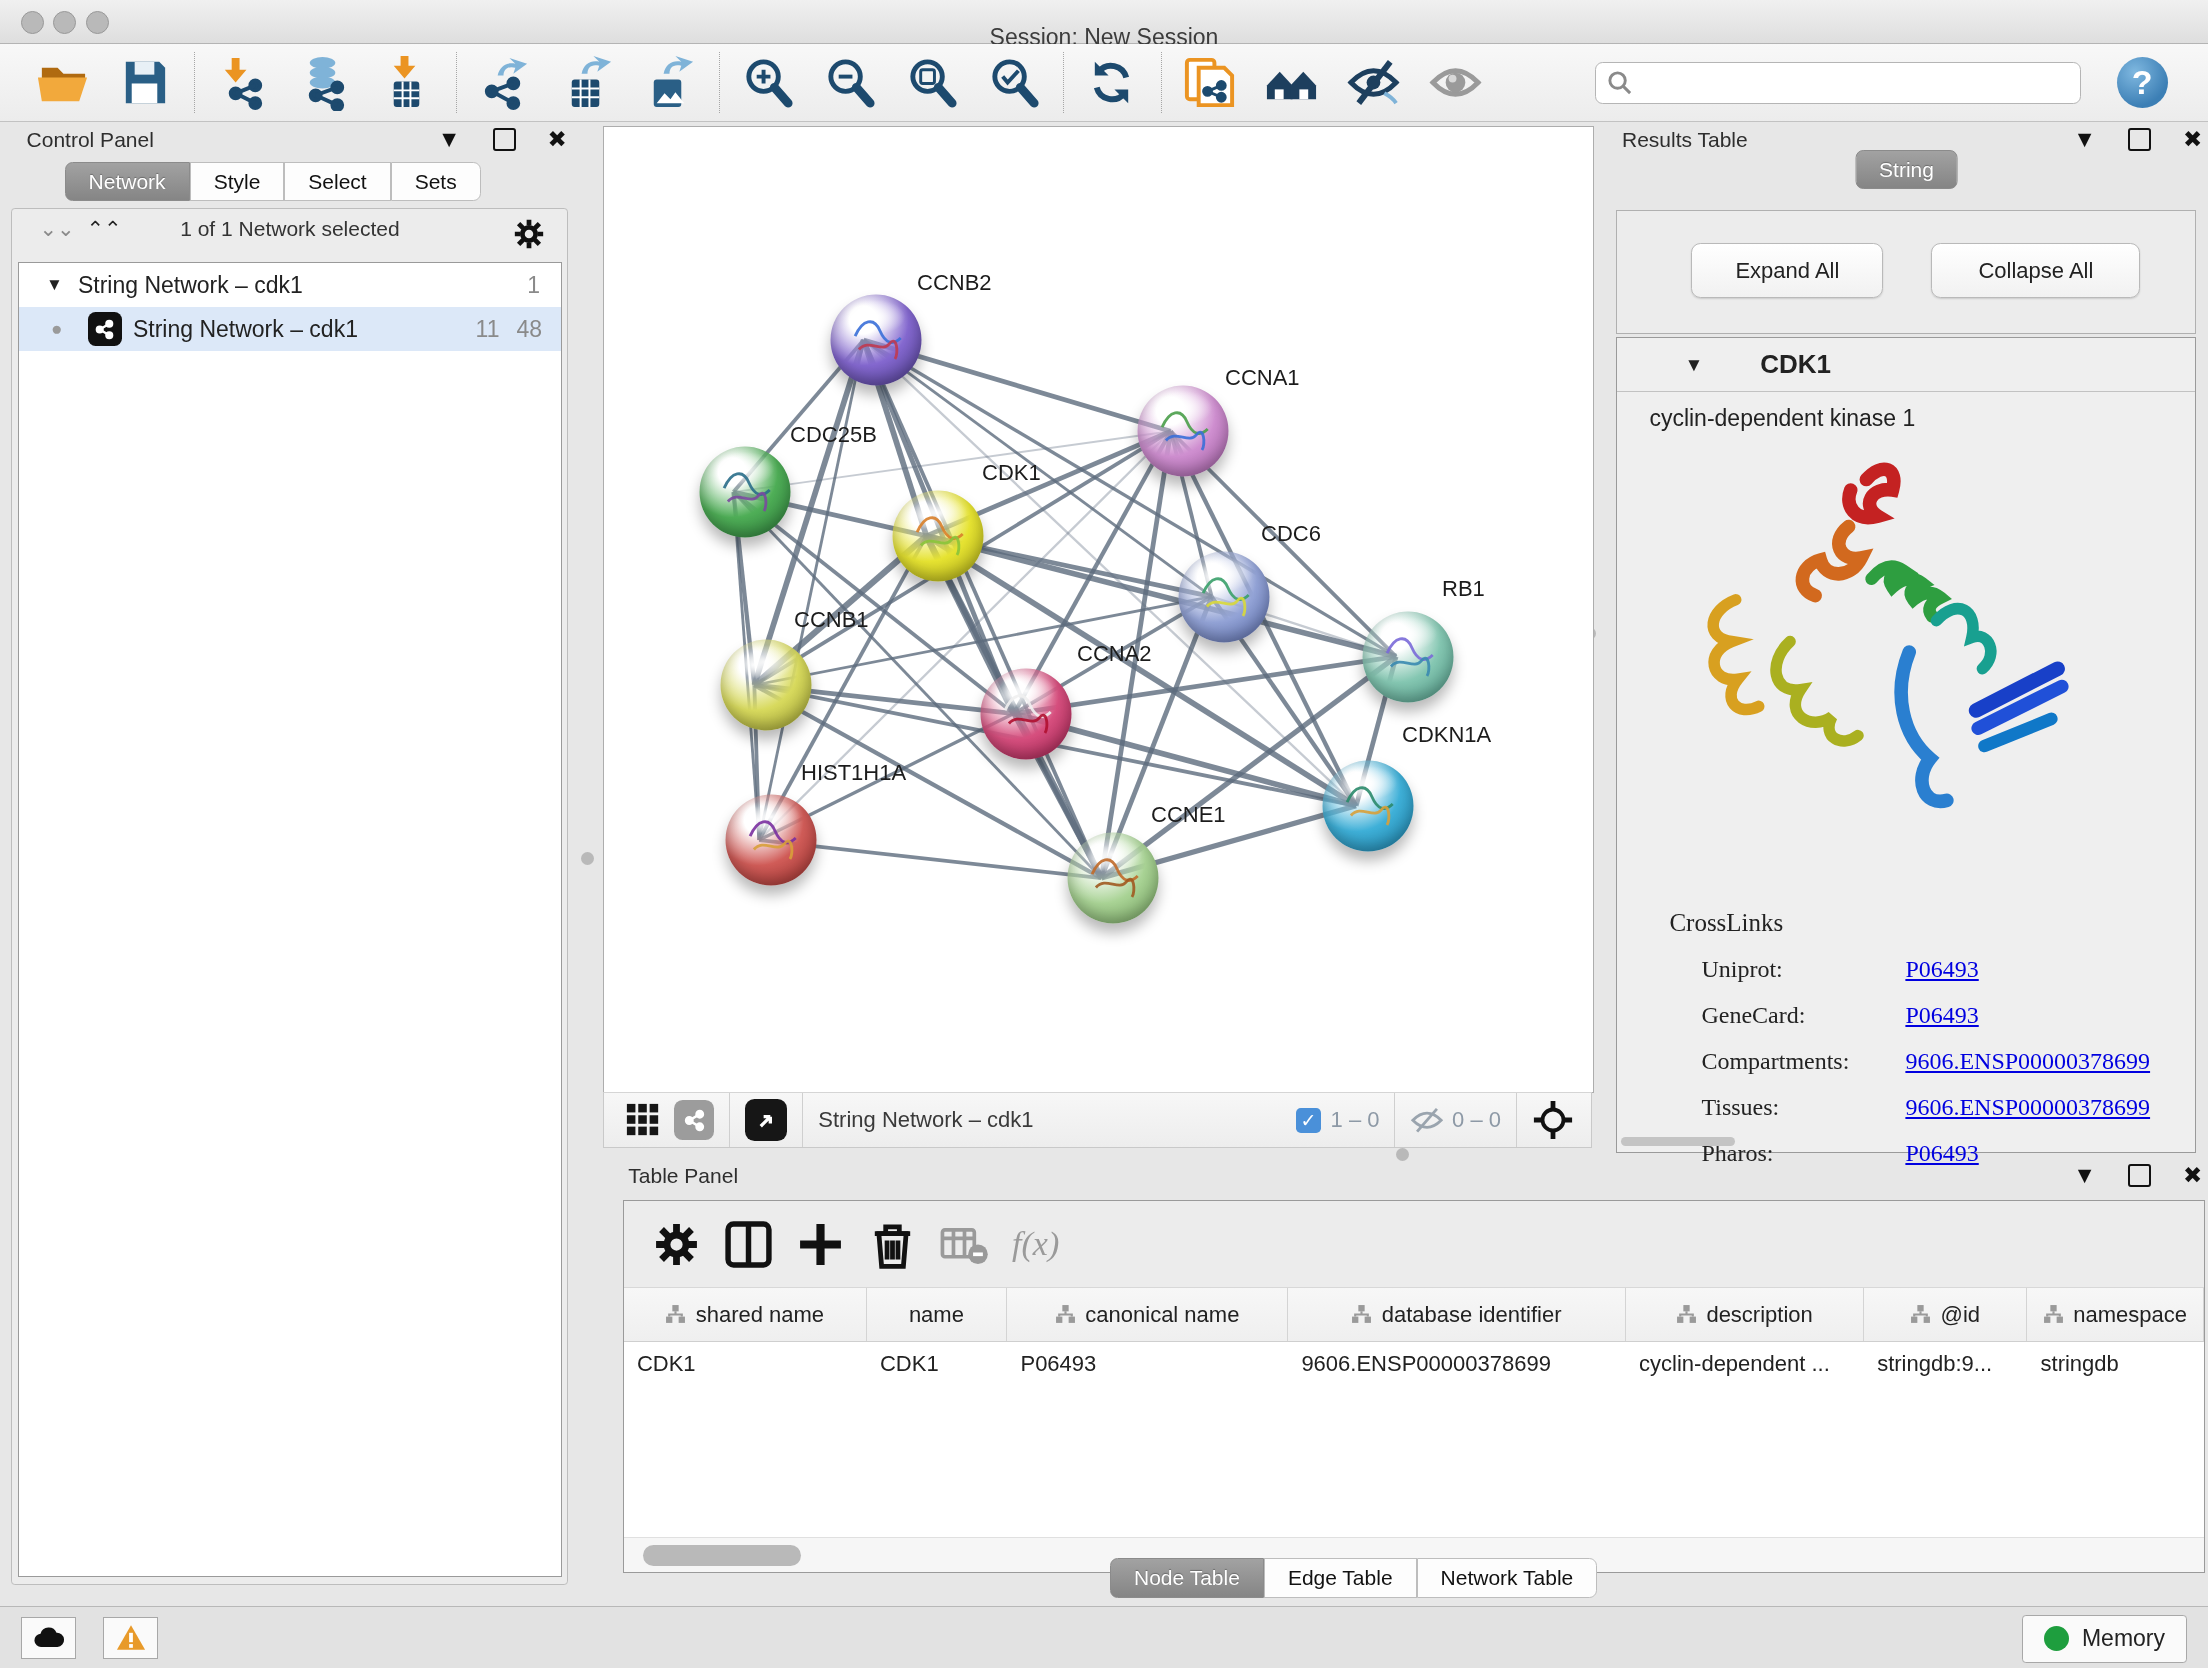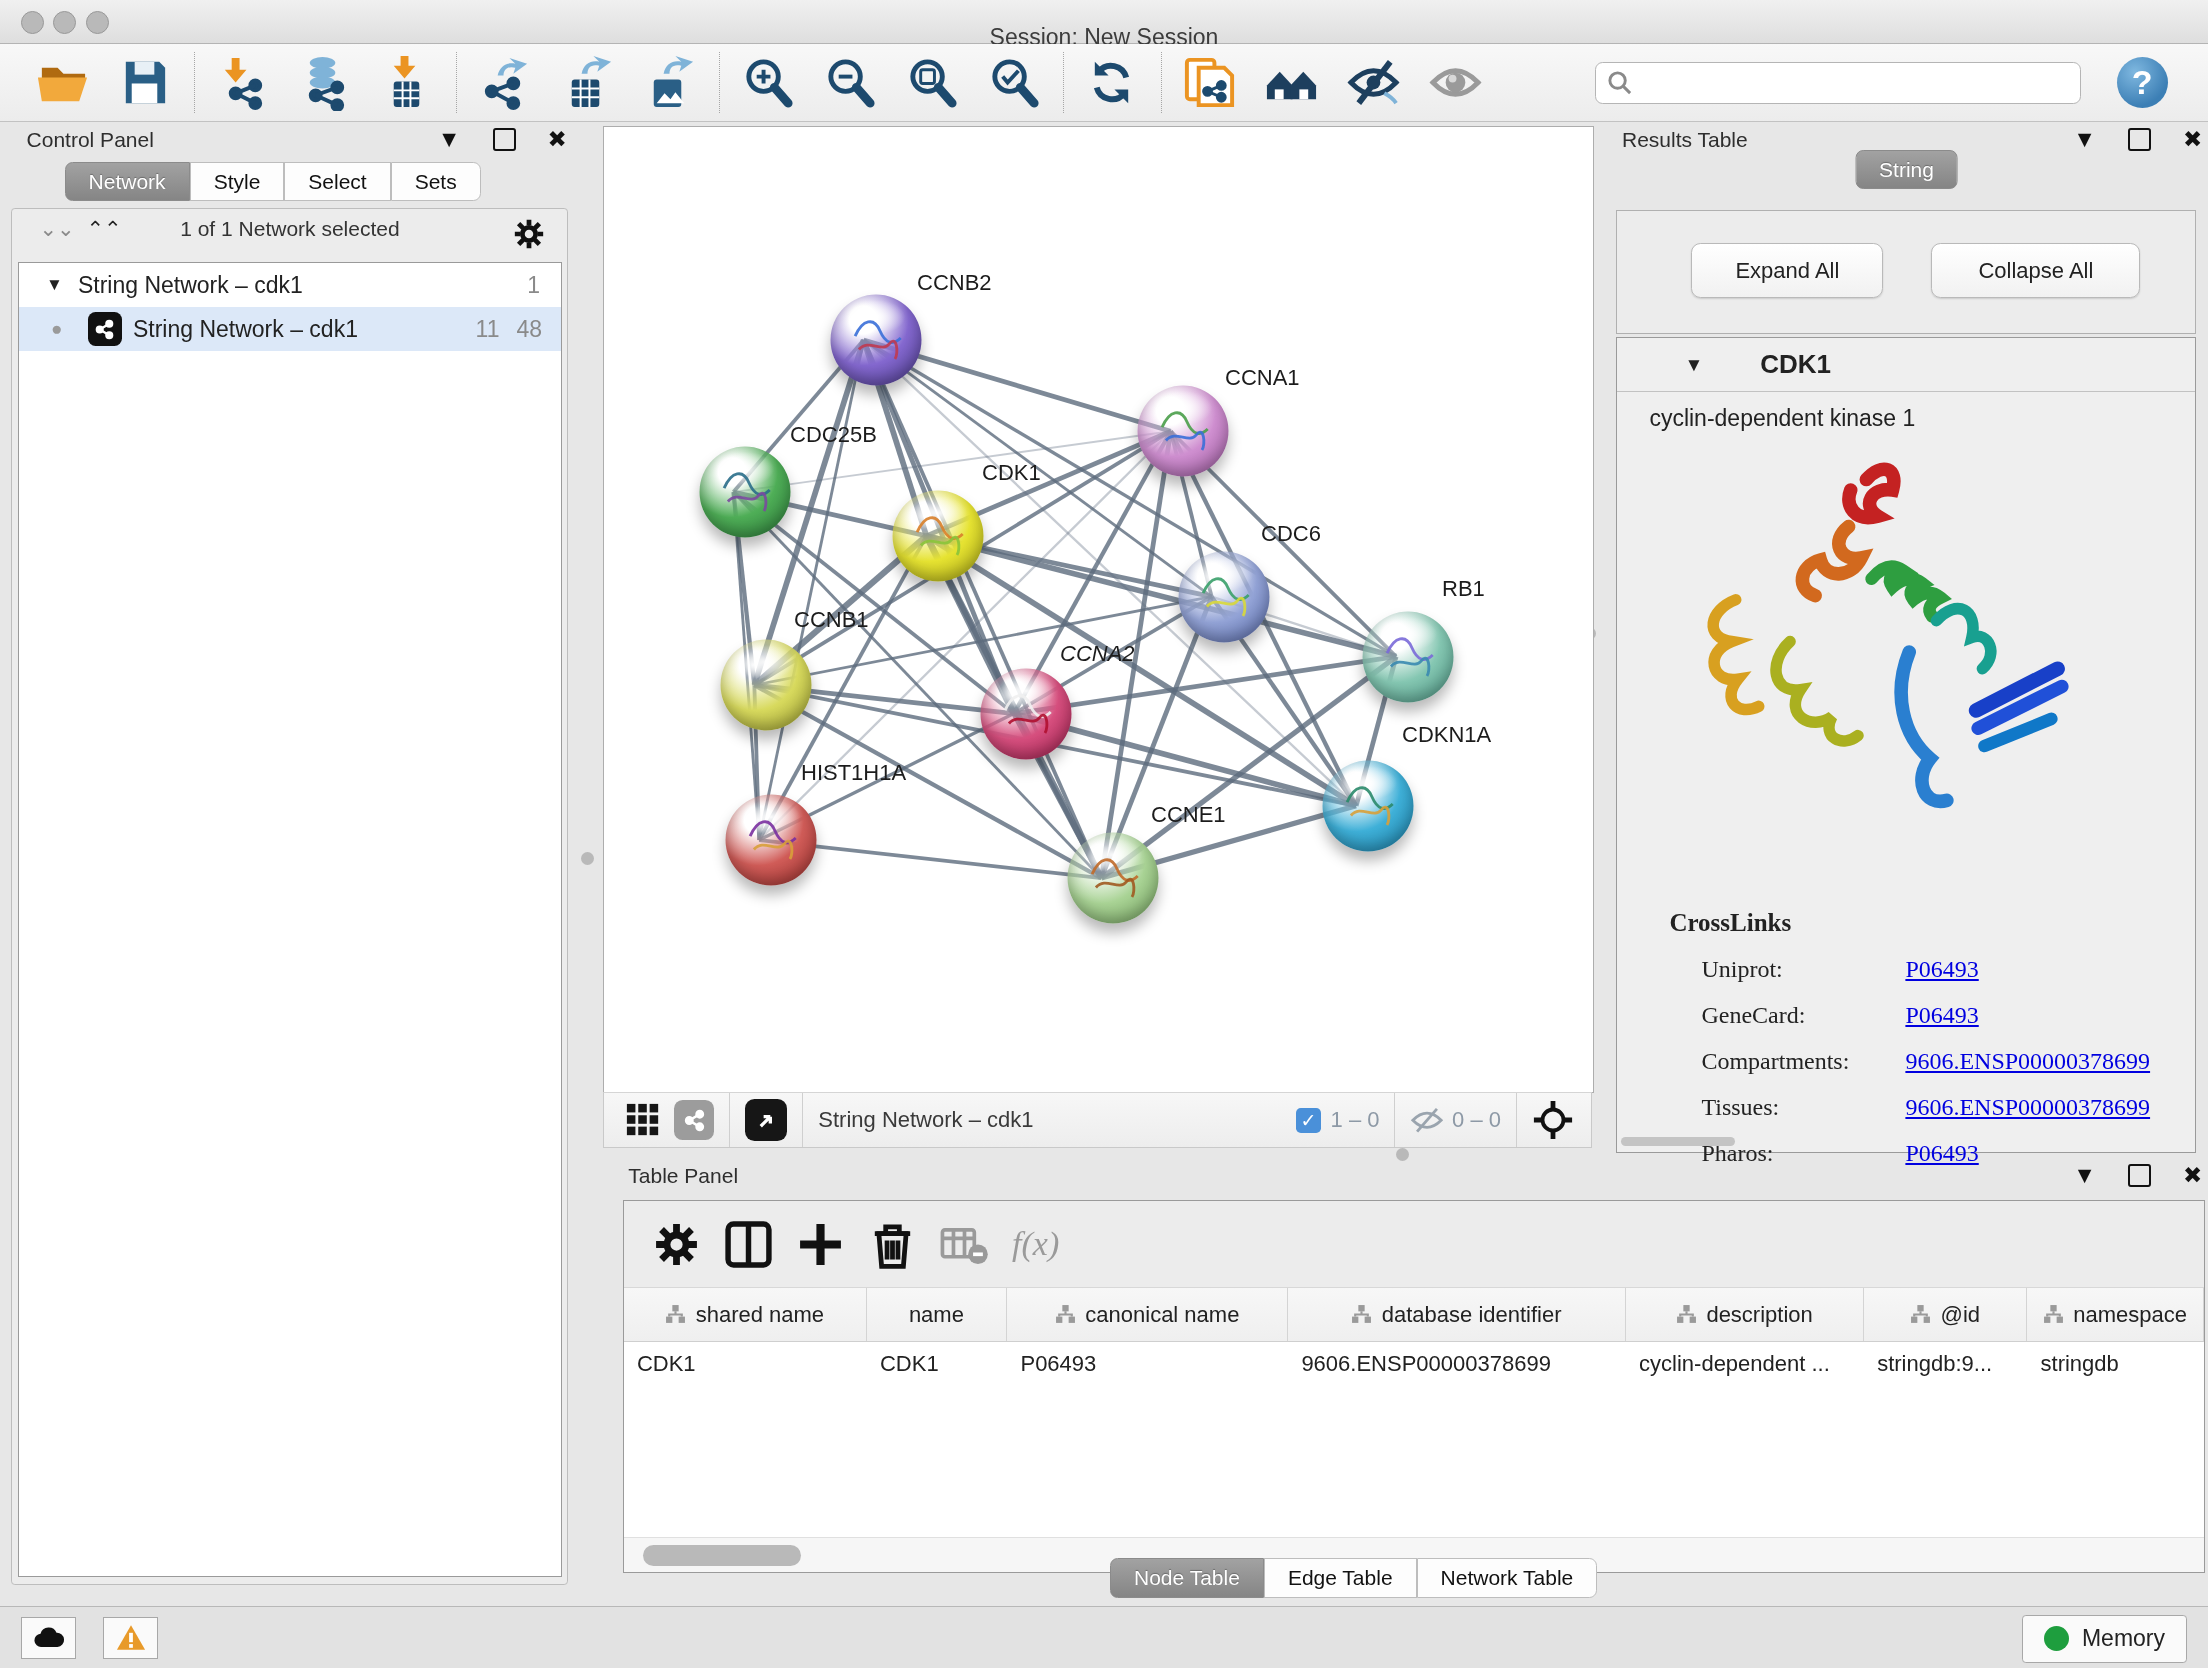--- a/index.html
+++ b/index.html
@@ -76,21 +76,21 @@
   .rp-box1{position:absolute;left:11.4px;top:84px;width:578px;height:122px;background:#ececec;
     border:1px solid #b0b0b0;}
   .rp-btn{position:absolute;top:32px;height:53px;background:linear-gradient(#fff,#f1f1f1);
     border:1px solid #b9b9b9;border-radius:9.5px;font-size:22px;display:flex;align-items:center;
     justify-content:center;cursor:pointer;box-shadow:0 1px 1.9px rgba(0,0,0,.15);}
   .rp-entry{position:absolute;left:11.4px;top:211px;width:578px;height:814px;background:#efefef;
     border:1px solid #9a9a9a;}
   .rp-entry-head{height:53px;display:flex;align-items:center;border-bottom:1px solid #c2c2c2;}
   .rp-desc{font-size:23px;padding:13.3px 0 0 32px;}
   .crosslinks{font-family:"Liberation Serif",serif;position:absolute;left:0;top:571px;width:100%;}
-  .cl-head{font-size:25px;font-weight:bold;padding-left:52px;}
+  .cl-head{font-size:25px;font-weight:normal;padding-left:52px;}
   .cl-row{display:flex;font-size:24px;margin-top:19px;}
   .cl-row .cl-label{width:204px;padding-left:84px;}
   .cl-row a{color:#0000e0;text-decoration:underline;cursor:pointer;}
   .rp-scroll{position:absolute;left:3.8px;bottom:5.7px;width:114px;height:9.5px;border-radius:4.8px;background:#c4c4c4;}
   
   .table-panel{position:absolute;left:615px;top:1162px;width:1593px;height:445px;}
   .tp-body{position:absolute;left:7.6px;top:38px;width:1580px;height:371px;background:#fff;
     border:1px solid #9a9a9a;}
   .tp-toolbar{height:86px;background:#ececec;display:flex;align-items:center;padding-left:28.5px;
     border-bottom:1px solid #d8d8d8;}
@@ -420,21 +420,21 @@
           <div class="shine"></div>
         </div>
         <div class="net-label" style="left: 178px; top: 480px;">CCNB1</div>
         <div class="net-node" style="left: 410px; top: 587px; background: radial-gradient(circle at 36% 28%, rgba(255, 255, 255, 0.95) 0%, rgba(255, 255, 255, 0.25) 16%, rgb(214, 79, 126) 52%, rgb(160, 31, 78) 100%);">
           <div class="shine"></div>
           <svg viewBox="-35 -30 70 60" style="position:absolute;left:12.4px;top:17px;width:67px;height:57px;">
             <path d="M -22 -4 C -14 -22, -2 -24, 4 -10 S 18 6, 26 -2" fill="none" stroke="#f0f0f0" stroke-width="3" opacity=".9"></path>
             <path d="M -18 10 C -8 -2, 6 14, 14 4 S 24 14, 20 20" fill="none" stroke="#b01030" stroke-width="3" opacity=".9"></path>
           </svg>
         </div>
-        <div class="net-label" style="left: 444px; top: 514px; font-style: italic;">CCNA2</div>
+        <div class="net-label" style="left: 461px; top: 514px;">CCNA2</div>
         <div class="net-node" style="left: 752px; top: 679px; background: radial-gradient(circle at 36% 28%, rgba(255, 255, 255, 0.95) 0%, rgba(255, 255, 255, 0.25) 16%, rgb(63, 176, 216) 52%, rgb(26, 126, 166) 100%);">
           <div class="shine"></div>
           <svg viewBox="-35 -30 70 60" style="position:absolute;left:12.4px;top:17px;width:67px;height:57px;">
             <path d="M -22 -4 C -14 -22, -2 -24, 4 -10 S 18 6, 26 -2" fill="none" stroke="#2a8a6a" stroke-width="3" opacity=".9"></path>
             <path d="M -18 10 C -8 -2, 6 14, 14 4 S 24 14, 20 20" fill="none" stroke="#d8a03a" stroke-width="3" opacity=".9"></path>
           </svg>
         </div>
         <div class="net-label" style="left: 786px; top: 595px;">CDKN1A</div>
         <div class="net-node" style="left: 155px; top: 713px; background: radial-gradient(circle at 36% 28%, rgba(255, 255, 255, 0.95) 0%, rgba(255, 255, 255, 0.25) 16%, rgb(208, 92, 88) 52%, rgb(156, 47, 44) 100%);">
           <div class="shine"></div>

